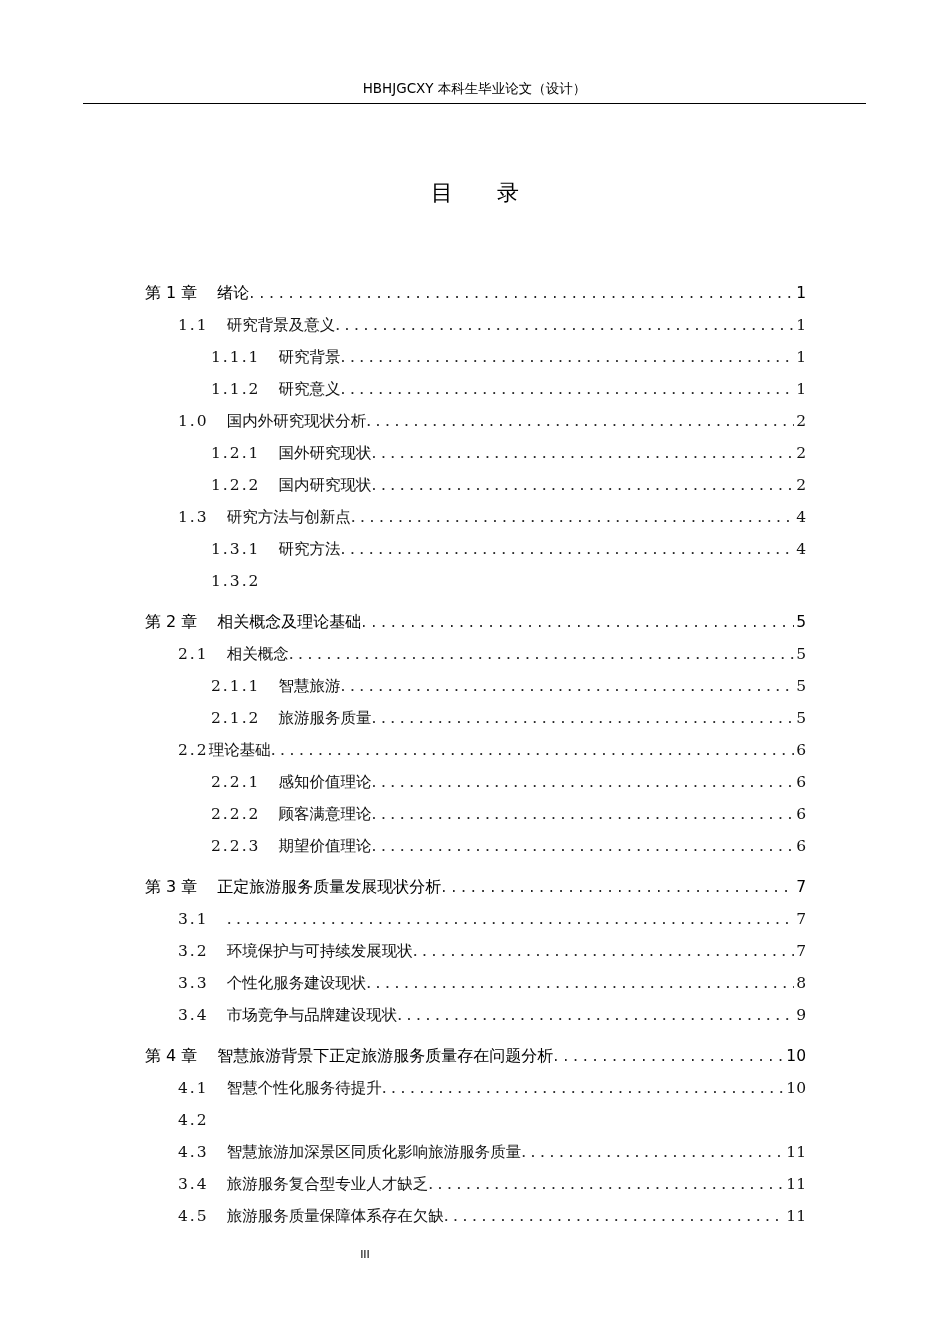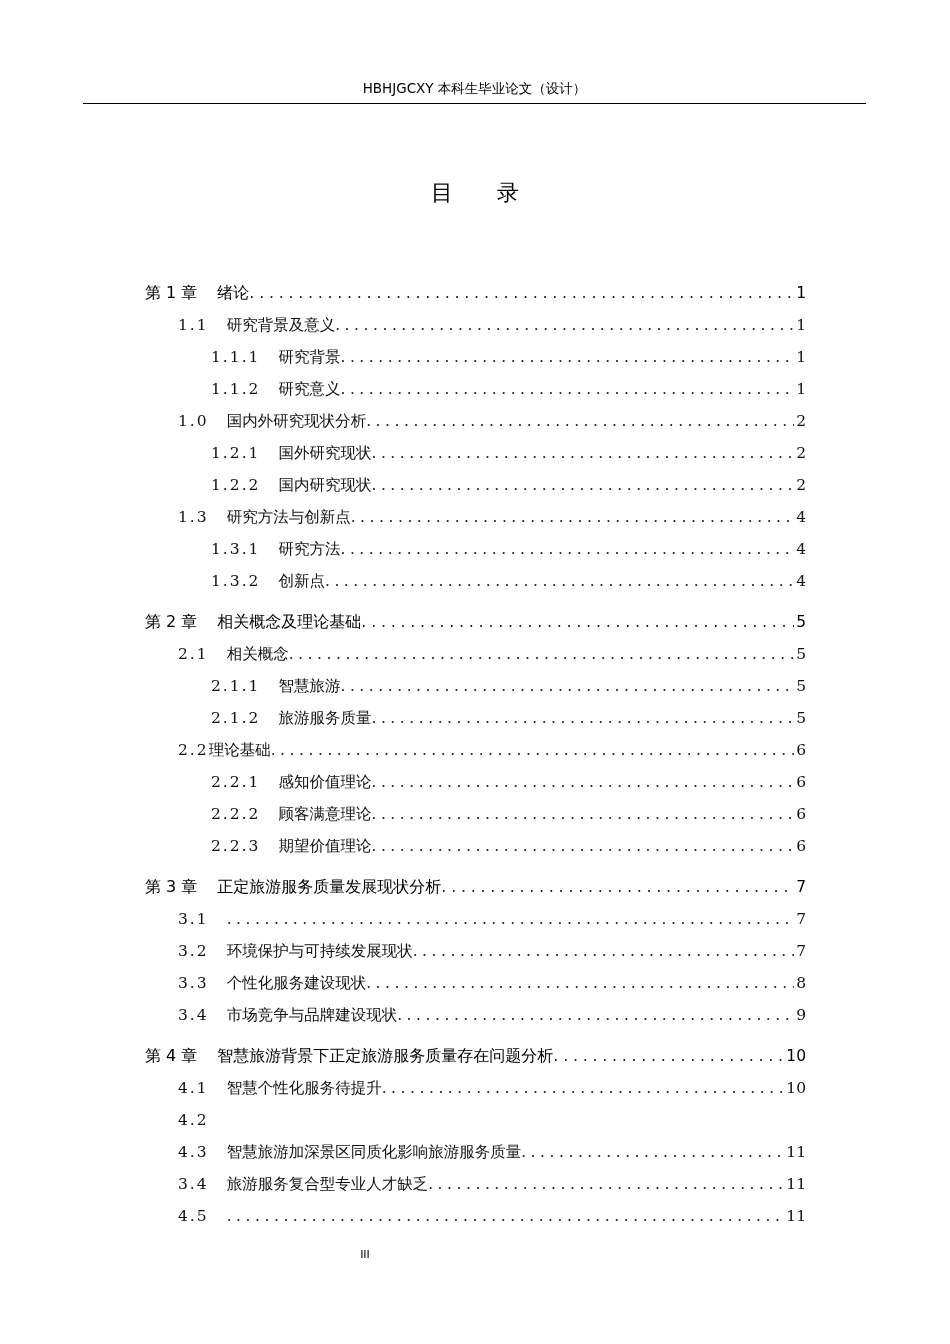--- a/index.html
+++ b/index.html
@@ -155,21 +155,21 @@
       <span class="toc-title">研究方法与创新点</span>
       <span class="toc-leader"></span>
       <span class="toc-page">4</span>
     </div>
     <div class="toc-row subsection" style="left: 211px; top: 537px; width: 595px;">
       <span class="toc-num" style="margin-right: 18px; letter-spacing: 2px;">1.3.1</span>
       <span class="toc-title">研究方法</span>
       <span class="toc-leader"></span>
       <span class="toc-page">4</span>
     </div>
-    <div class="toc-row subsection" style="left: 211px; top: 569px; width: 595px;">
+    <div class="toc-row subsection" style="left: 211px; top: 569px; width: 595px; flex-direction: column;">
       <span class="toc-num" style="margin-right: 18px; letter-spacing: 2px;">1.3.2</span>
       <span class="toc-title">创新点</span>
       <span class="toc-leader"></span>
       <span class="toc-page">4</span>
     </div>
     <div class="toc-row chapter" style="left: 145px; top: 610px; width: 661px;">
       <span class="toc-num" style="margin-right: 20px;">第 2 章</span>
       <span class="toc-title">相关概念及理论基础</span>
       <span class="toc-leader"></span>
       <span class="toc-page">5</span>
@@ -270,18 +270,19 @@
       <span class="toc-page">11</span>
     </div>
     <div class="toc-row section" style="left: 178px; top: 1172px; width: 628px;">
       <span class="toc-num" style="margin-right: 18px; letter-spacing: 2px;">3.4</span>
       <span class="toc-title">旅游服务复合型专业人才缺乏</span>
       <span class="toc-leader"></span>
       <span class="toc-page">11</span>
     </div>
     <div class="toc-row section" style="left: 178px; top: 1204px; width: 628px;">
       <span class="toc-num" style="margin-right: 18px; letter-spacing: 2px;">4.5</span>
+      <span class="toc-title">旅游服务质量保障体系存在欠缺</span>
       <span class="toc-leader"></span>
       <span class="toc-page">11</span>
     </div>
   </div>
 
 <div class="page-footer">III</div>
 
 </body></html>

